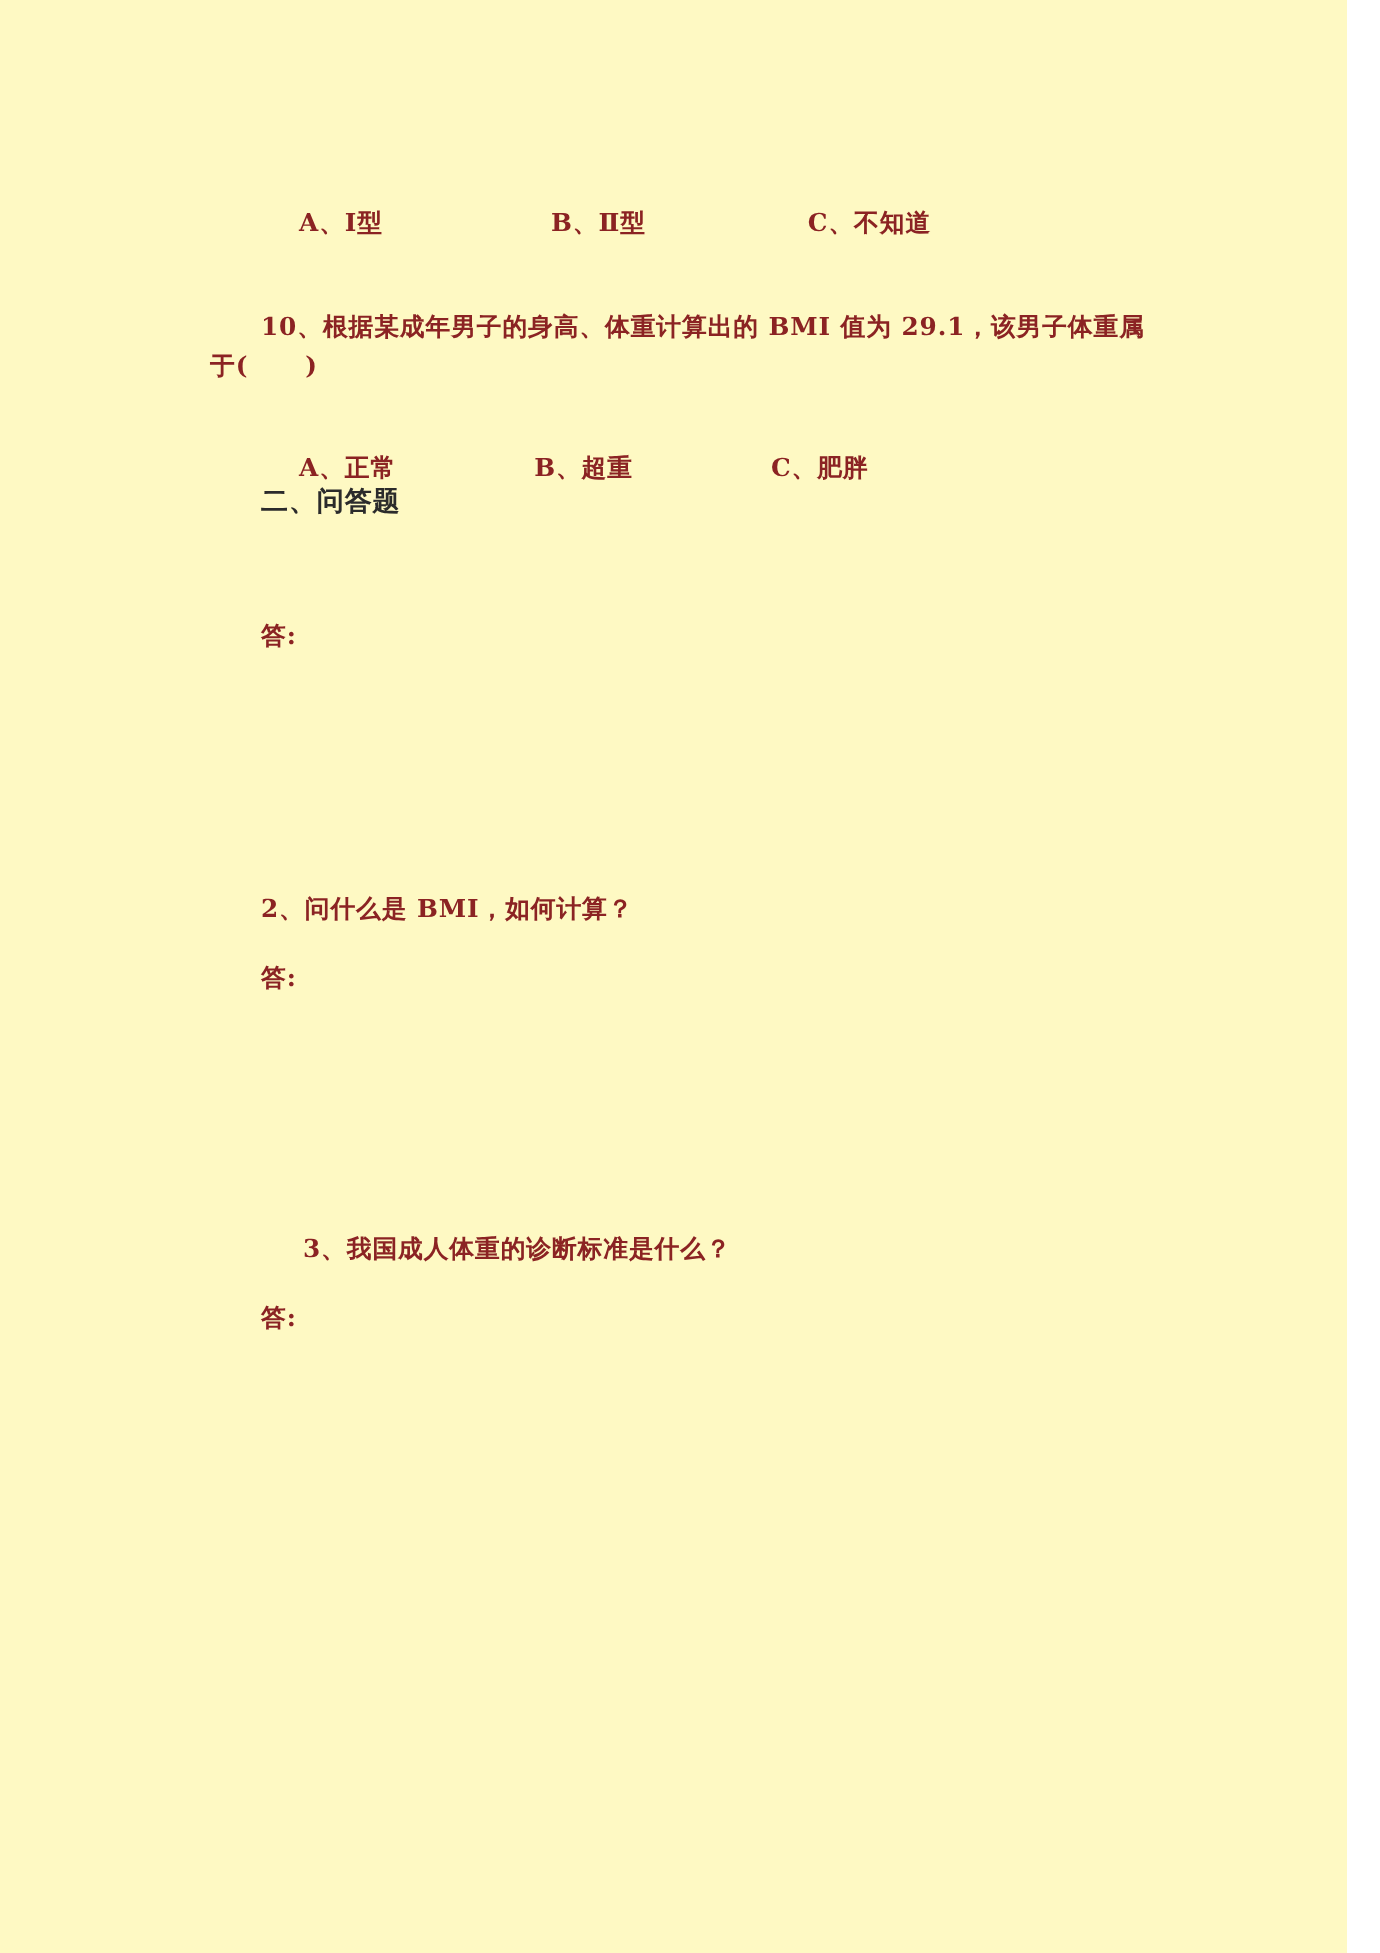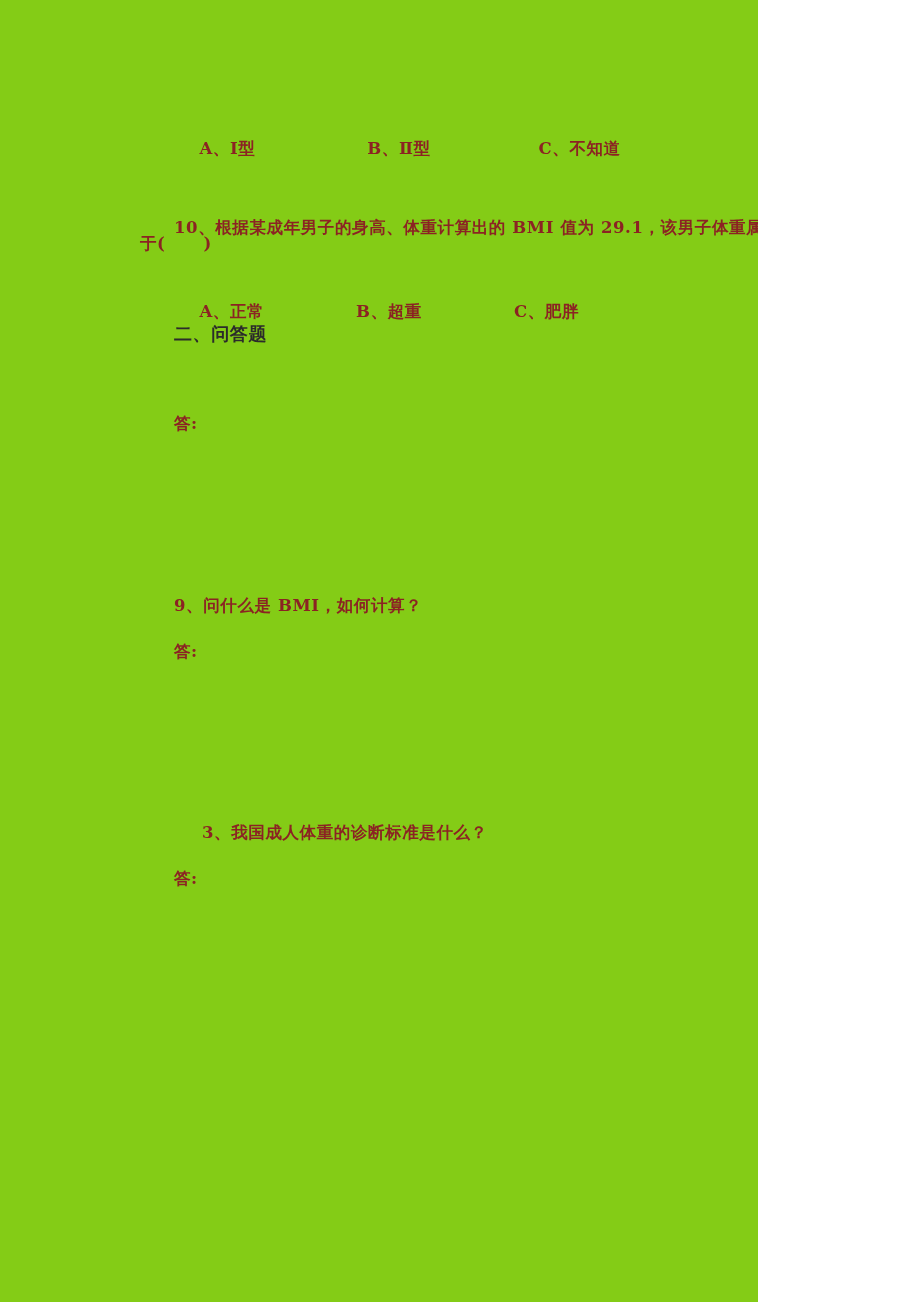--- a/index.html
+++ b/index.html
@@ -7,23 +7,23 @@
     padding: 0;
     background: #ffffff;
   }
 
   body {
     font-family: "DejaVu Serif", "Liberation Serif", serif;
   }
 
   #page {
     position: relative;
-    width: 758px;
+    width: 898px;
     height: 1302px;
-    background: #84cc16;
+    background: #fef9c3;
     overflow: hidden;
   }
 
   
   .line {
     position: absolute;
     white-space: pre;
     font-family: "DejaVu Serif", "Liberation Serif", serif;
     font-size: 16.5px;
     letter-spacing: 0.6px;
@@ -88,33 +88,33 @@
 </style>
 </head>
 <body>
 
 <div id="page">
 
   <div class="line indent-body" style="top:110px;">
     <span class="opt">A、Ⅰ型</span><span class="gap-a"></span><span class="opt">B、Ⅱ型</span><span class="gap-b"></span><span class="opt">C、不知道</span>
   </div>
 
-  <div class="line indent-body" style="top:215px;">10、根据某成年男子的身高、体重计算出的 BMI 值为 29.1，该男子体重属</div>
+  <div class="line indent-body" style="top:205px;">10、根据某成年男子的身高、体重计算出的 BMI 值为 29.1，该男子体重属</div>
   <div class="line indent-wrap" style="top:231px;">于(      )</div>
 
   <div class="line indent-body" style="top:273px;">
     <span class="opt">A、正常</span><span class="gap-a2"></span><span class="opt">B、超重</span><span class="gap-b2"></span><span class="opt">C、肥胖</span>
   </div>
 
   <div class="section-head" style="top:322px;">二、问答题</div>
 
   <div class="answer-label" style="top:413px;">答:</div>
   <div class="answer-space" style="top:440px; height:140px;"></div>
 
-  <div class="q-head" style="top:595px;">9、问什么是 BMI，如何计算？</div>
+  <div class="q-head" style="top:595px;">2、问什么是 BMI，如何计算？</div>
   <div class="answer-label" style="top:641px;">答:</div>
   <div class="answer-space" style="top:668px; height:140px;"></div>
 
   <div class="q-head" style="top:822px;margin-left:28px;">3、我国成人体重的诊断标准是什么？</div>
   <div class="answer-label" style="top:868px;">答:</div>
   <div class="answer-space" style="top:895px; height:380px;"></div>
 
 </div>
 
 </body></html>

